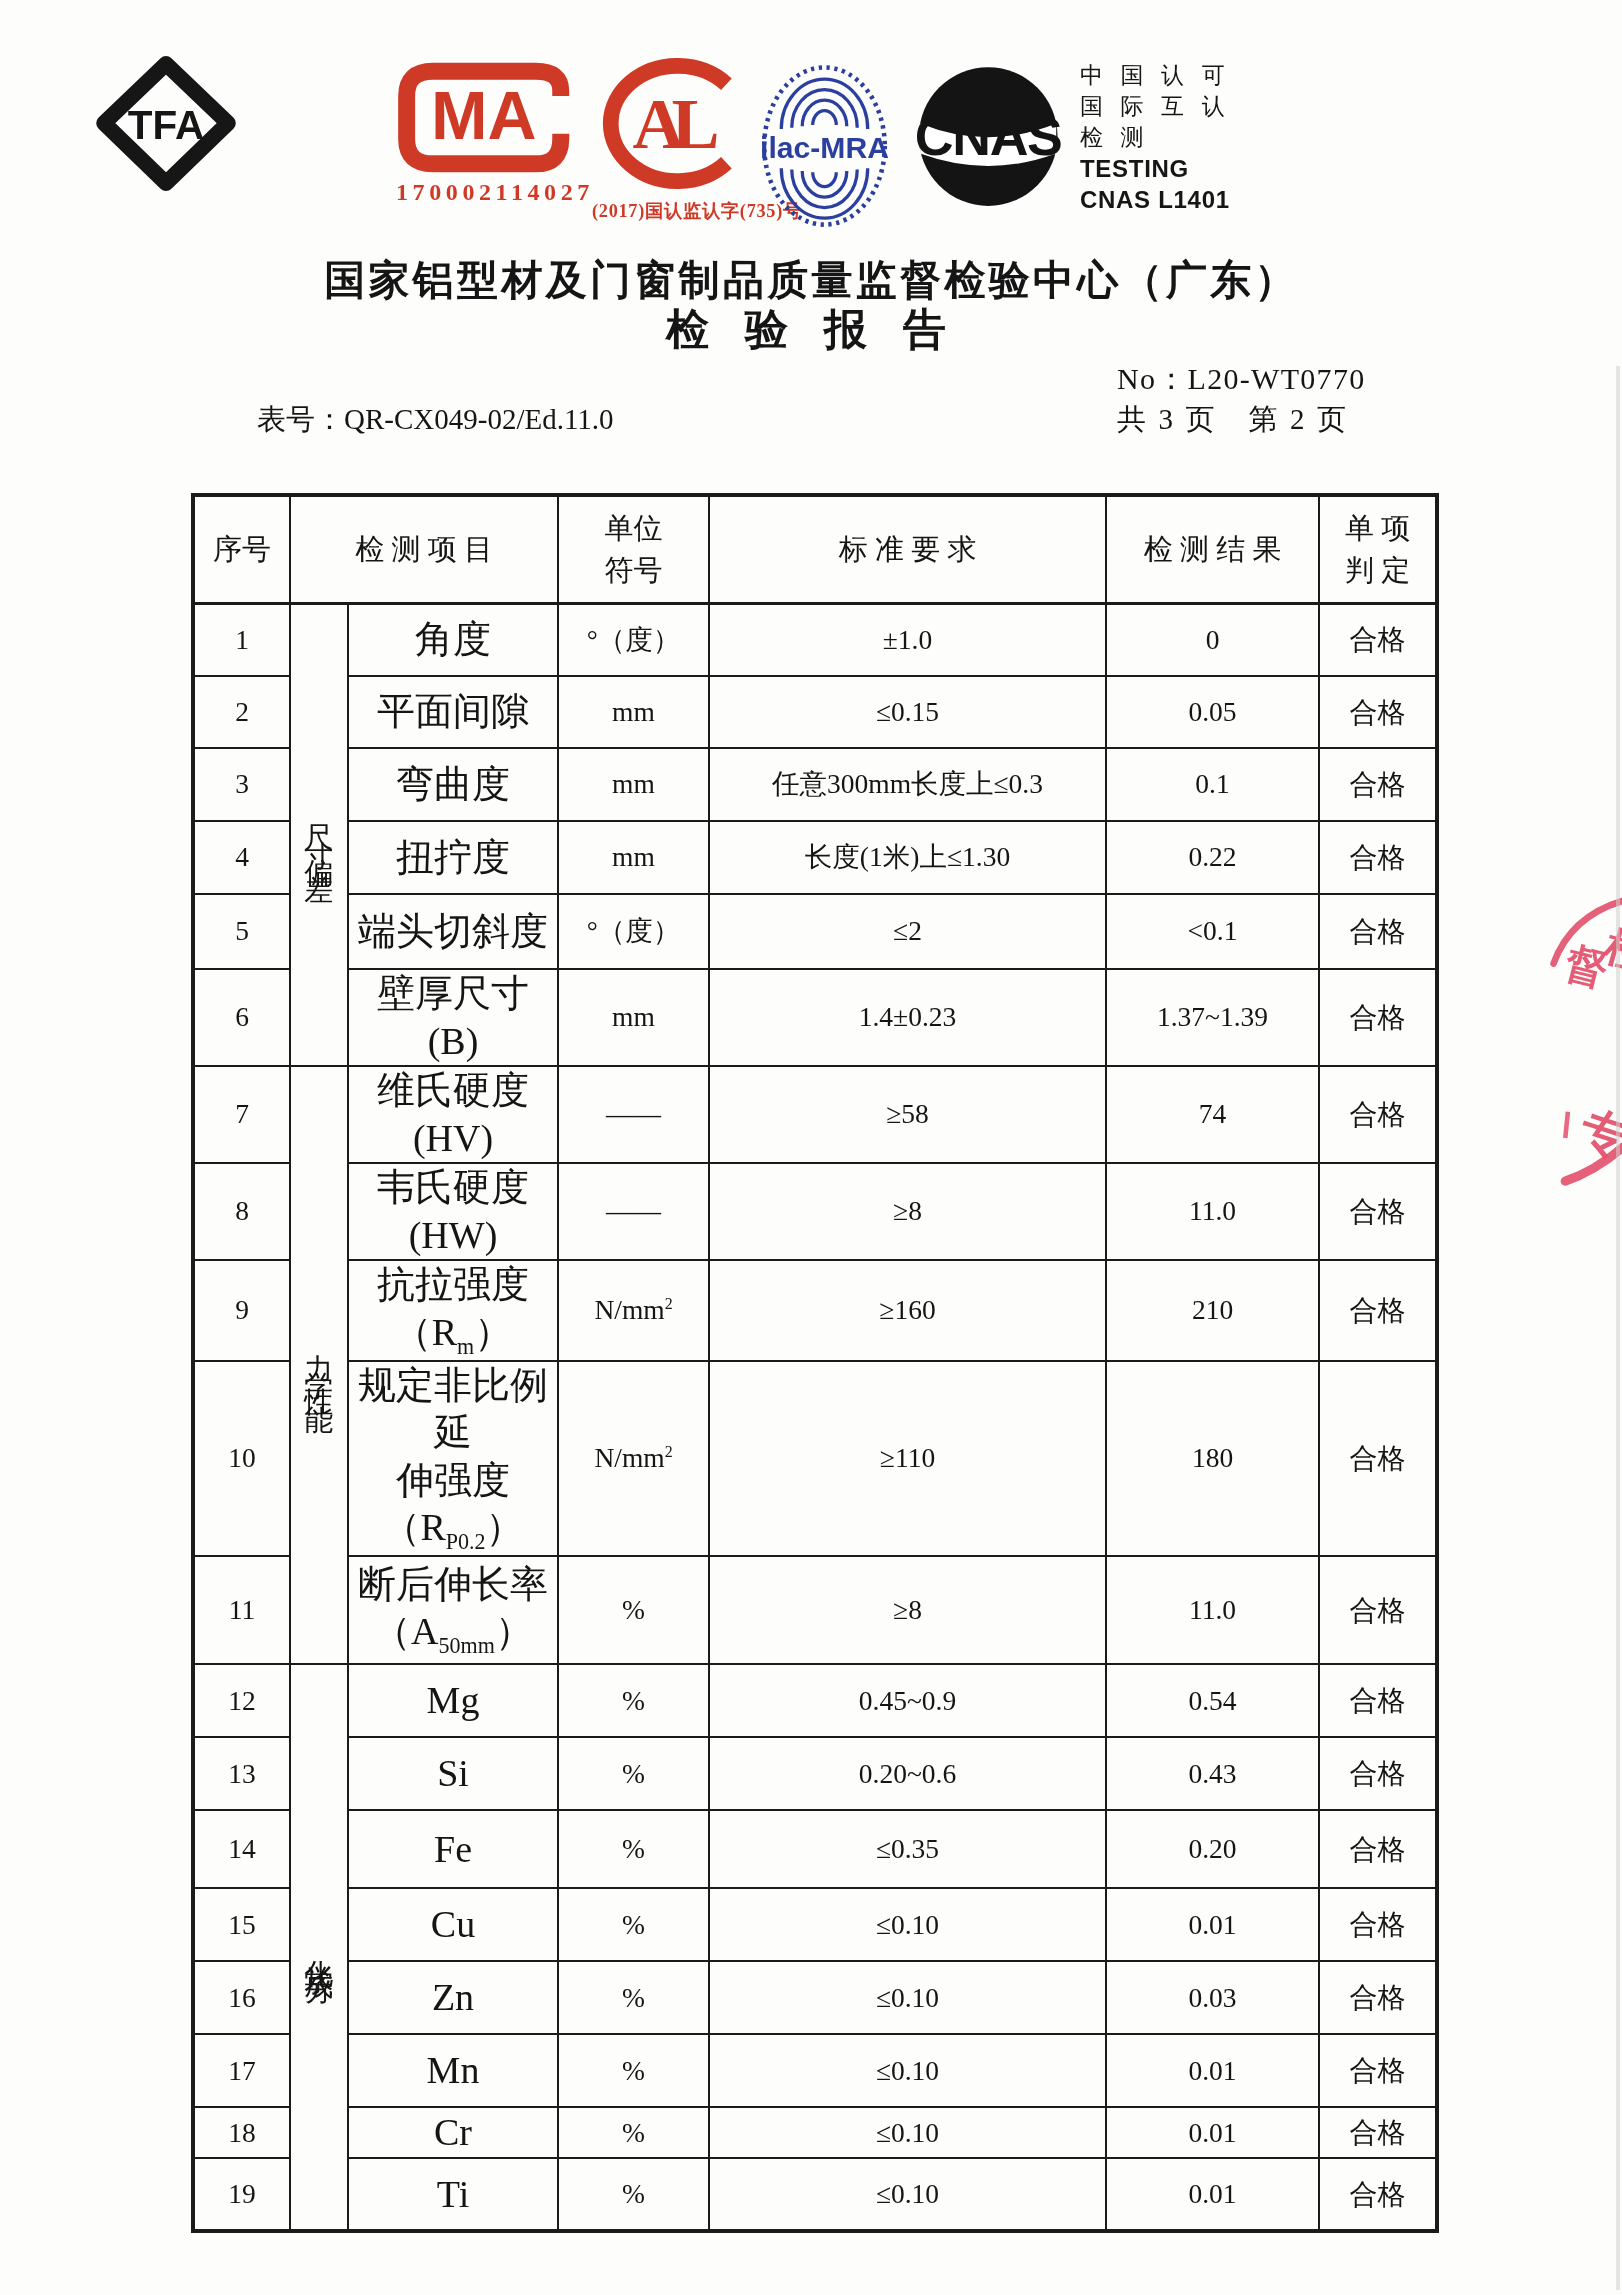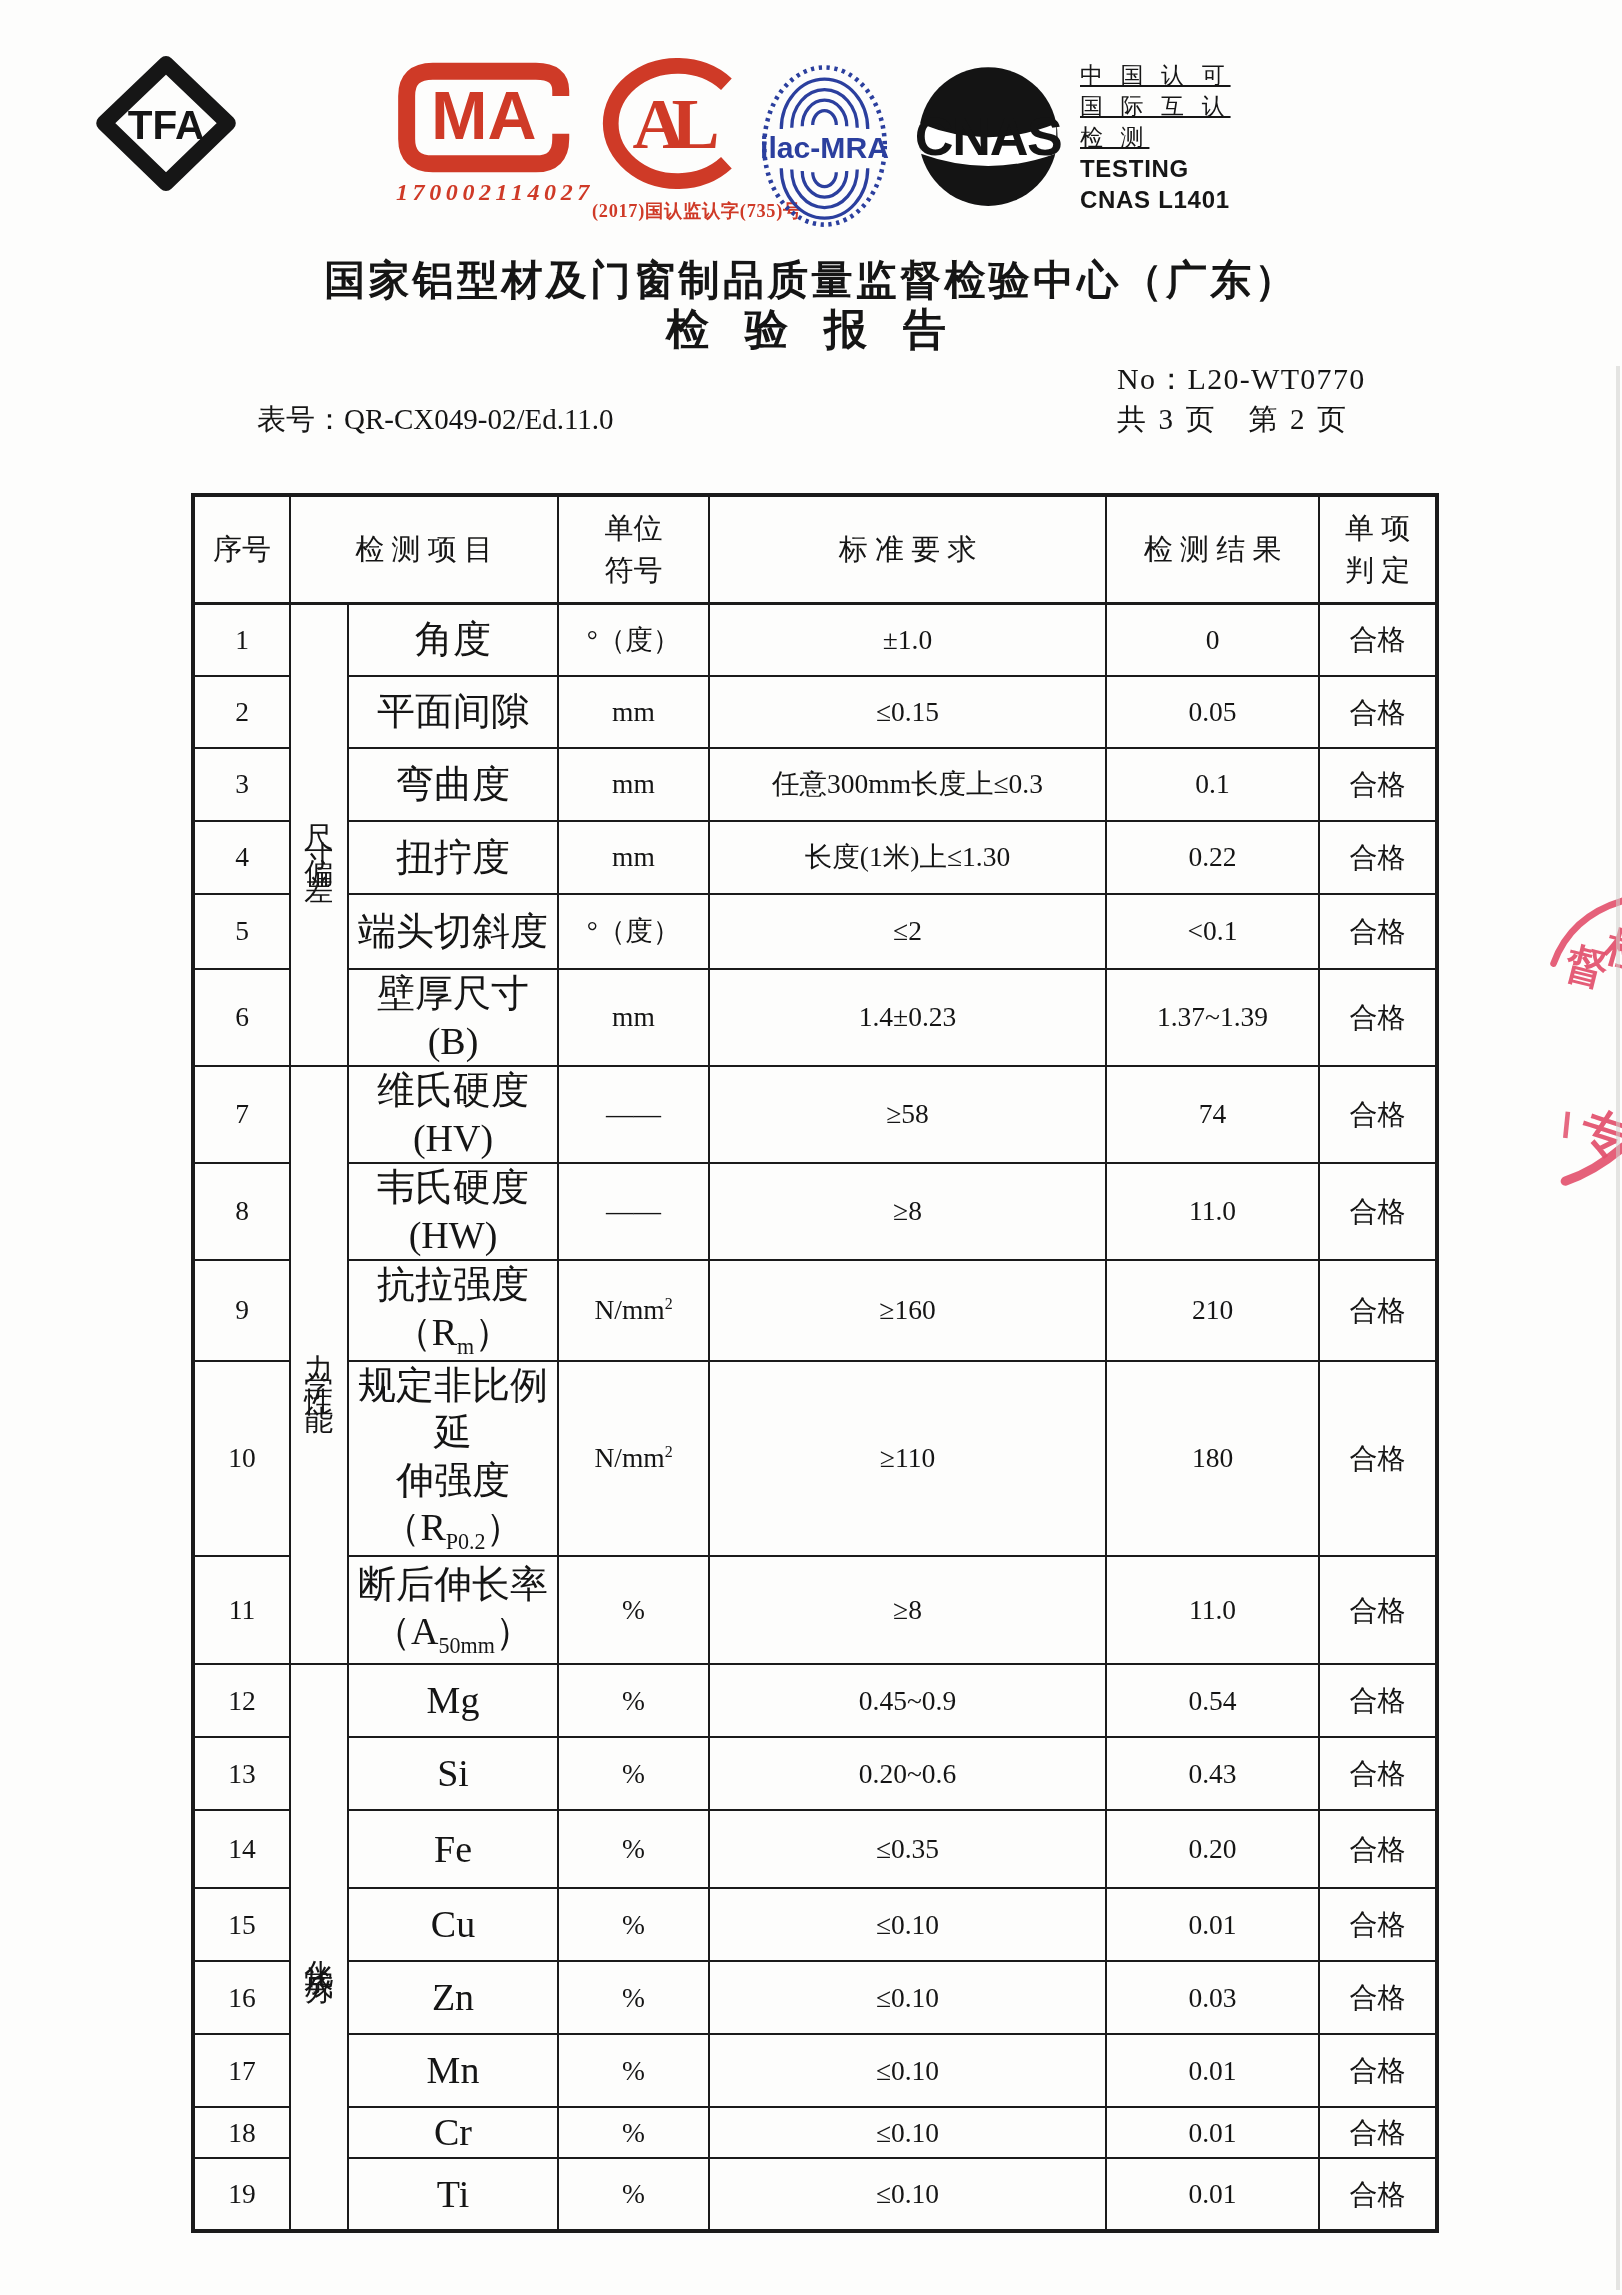--- a/index.html
+++ b/index.html
@@ -5,24 +5,24 @@
   html,body{margin:0;padding:0;}
   body{
     width:1623px;height:2295px;position:relative;overflow:hidden;
     background:#fdfdfc;color:#151515;
     font-family:"Liberation Serif","DejaVu Serif",serif;
   }
   .abs{position:absolute;}
 
   
   .logo-caption{color:#cf3a27;font-weight:bold;text-align:center;}
-  .cma-number{font-size:24px;letter-spacing:4.6px;margin-top:3.9px;font-style:italic;}
+  .cma-number{font-size:24px;letter-spacing:4.6px;margin-top:3.9px;}
   .cal-caption{font-size:18.3px;letter-spacing:0.7px;margin-top:6.5px;}
   .cnas-block{line-height:31px;font-size:23px;color:#161616;}
-  .cnas-block .cjk{letter-spacing:5.9px;text-decoration:underline;}
+  .cnas-block .cjk{letter-spacing:5.9px;}
   .cnas-block .lat{font-family:"Liberation Sans","DejaVu Sans",sans-serif;font-weight:bold;font-size:24px;letter-spacing:0.7px;}
 
   
   .doc-title{
     left:0;top:253px;width:1623px;text-align:center;
     font-size:41px;font-weight:bold;letter-spacing:3.3px;
   }
   .doc-subtitle{
     left:0;top:301px;width:1623px;text-align:center;
     font-size:43px;font-weight:bold;letter-spacing:36px;padding-left:25px;box-sizing:border-box;

